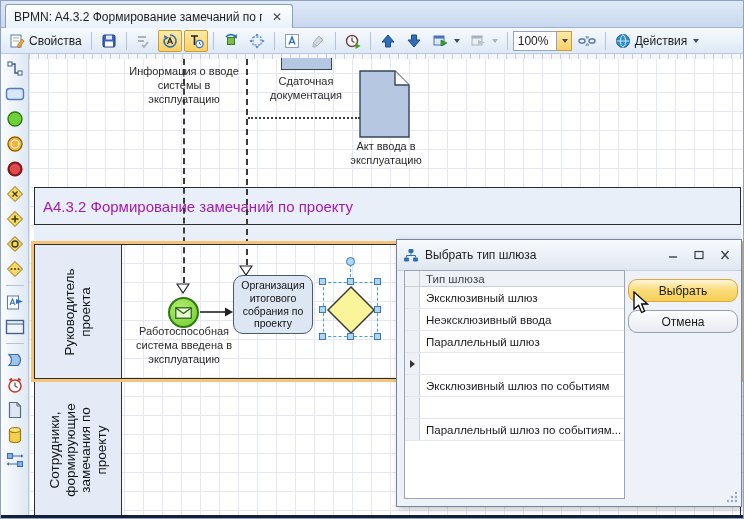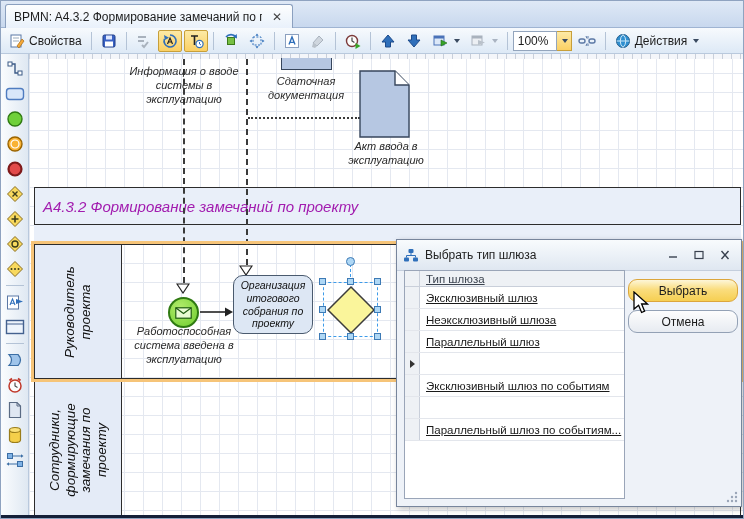--- a/index.html
+++ b/index.html
@@ -35,21 +35,21 @@
              background:linear-gradient(to right,#fafcfe,#dfe8f2); border-right:1px solid #b9c9dd;
              display:flex; flex-direction:column; align-items:center; padding-top:4px; gap:3px; }
   .picon { width:22px; height:22px; display:flex; align-items:center; justify-content:center; border-radius:2px; }
   .psep { width:18px; height:1px; background:#b4c3d6; margin:2px 0; }
 
   
   .canvas { position:absolute; left:28px; top:53px; width:716px; height:466px; background:#fff; overflow:hidden;
             background-image:
               linear-gradient(to right, #e4e8f0 1px, transparent 1px),
               linear-gradient(to bottom, #e4e8f0 1px, transparent 1px);
-            background-size:19px 19px;font-style:italic; }
+            background-size:19px 19px; }
   .ruler-top { position:absolute; left:0; top:0; width:716px; height:5px; background:repeating-linear-gradient(to right,#c9cfda 0 1px,#f4f6fa 1px 9px); }
   .dashline { position:absolute; width:0; border-left:2px dashed #3a3a3a; z-index:3; }
   .canvas-label { position:absolute; font-size:11px; color:#2a2a2a; text-align:center; line-height:1.25; z-index:4; background:transparent; }
   .assoc { position:absolute; height:0; border-top:2px dotted #3a3a3a; z-index:3; }
   .partial-doc { position:absolute; background:#b6c7e2; border:1px solid #37465c; border-top:none; z-index:3; }
 
   .band { position:absolute; left:5px; top:133px; width:707px; height:38px; background:#e9eff9;
           border:1px solid #2c2c2c; display:flex; align-items:center; padding-left:8px; z-index:2; }
   .band-title { font-size:15px; color:#a21caf; }
   .band-strip { position:absolute; left:5px; top:171px; width:707px; height:19px; background:#e9eff9; z-index:1; }
@@ -80,21 +80,21 @@
             background:#eef2f8; border:1px solid #77859c; box-shadow:2px 2px 6px rgba(0,0,0,.25); z-index:20; }
   .dlg-titlebar { height:26px; background:linear-gradient(#f8fbfd,#dfe7f1); border-bottom:1px solid #c4cedd;
                   display:flex; align-items:center; padding:15px 6px; gap:6px; }
   .dlg-title { font-size:12px; color:#222; flex:1; }
   .winbtn { width:20px; height:15px; display:flex; align-items:center; justify-content:center; }
   .dlg-list { position:absolute; left:7px; top:30px; width:221px; height:229px; background:#fff; border:1px solid #9aa5b8; overflow:hidden; }
   .list-header { display:flex; height:16px; background:#eef1f5; border-bottom:1px solid #c9cfda; }
   .list-row { display:flex; height:22px; border-bottom:1px solid #e3e6ec; background:#fff; }
   .selcol { width:15px; background:#eef1f5; border-right:1px solid #c9cfda; display:flex; align-items:center; justify-content:center; flex:none; }
   .rowtext { flex:1; font-size:11.5px; color:#1a1a1a; display:flex; align-items:center; padding-left:6px;
-             white-space:nowrap; overflow:hidden;text-decoration:underline; }
+             white-space:nowrap; overflow:hidden; }
   .list-header .rowtext { color:#3c4450; font-size:11.5px; }
   .list-row.current .rowtext { outline:1px dotted #333; outline-offset:-2px; }
   .row-arrow { width:0; height:0; border-left:5px solid #333; border-top:4px solid transparent; border-bottom:4px solid transparent; }
   .dlg-btn { position:absolute; left:231px; width:110px; height:23px; font-size:12px; color:#1c1c1c;
              display:flex; align-items:center; justify-content:center; border-radius:9px; }
   .btn-select { top:39px; background:linear-gradient(#fdf6d8,#fadd7e 45%,#f6cf52); border:1px solid #dca63c; }
   .btn-cancel { top:70px; background:linear-gradient(#fdfdfd,#e7ebf1); border:1px solid #93a1b5; }
   .grip { position:absolute; right:3px; bottom:3px; width:12px; height:12px; }
 
   .bottom-strip { position:absolute; left:0; top:514px; width:744px; height:5px; background:#141f38; z-index:30; }
@@ -449,21 +449,21 @@
       <div class="list-header">
         <span class="selcol"></span>
         <span class="rowtext">Тип шлюза</span>
       </div>
       <div class="list-row">
           <span class="selcol"></span>
           <span class="rowtext">Эксклюзивный шлюз</span>
         </div>
       <div class="list-row">
           <span class="selcol"></span>
-          <span class="rowtext">Неэксклюзивный шлюза</span>
+          <span class="rowtext">Неэксклюзивный ввода</span>
         </div>
       <div class="list-row">
           <span class="selcol"></span>
           <span class="rowtext">Параллельный шлюз</span>
         </div>
       <div class="list-row current">
           <span class="selcol">
             <span class="row-arrow"></span>
           </span>
         </div>

